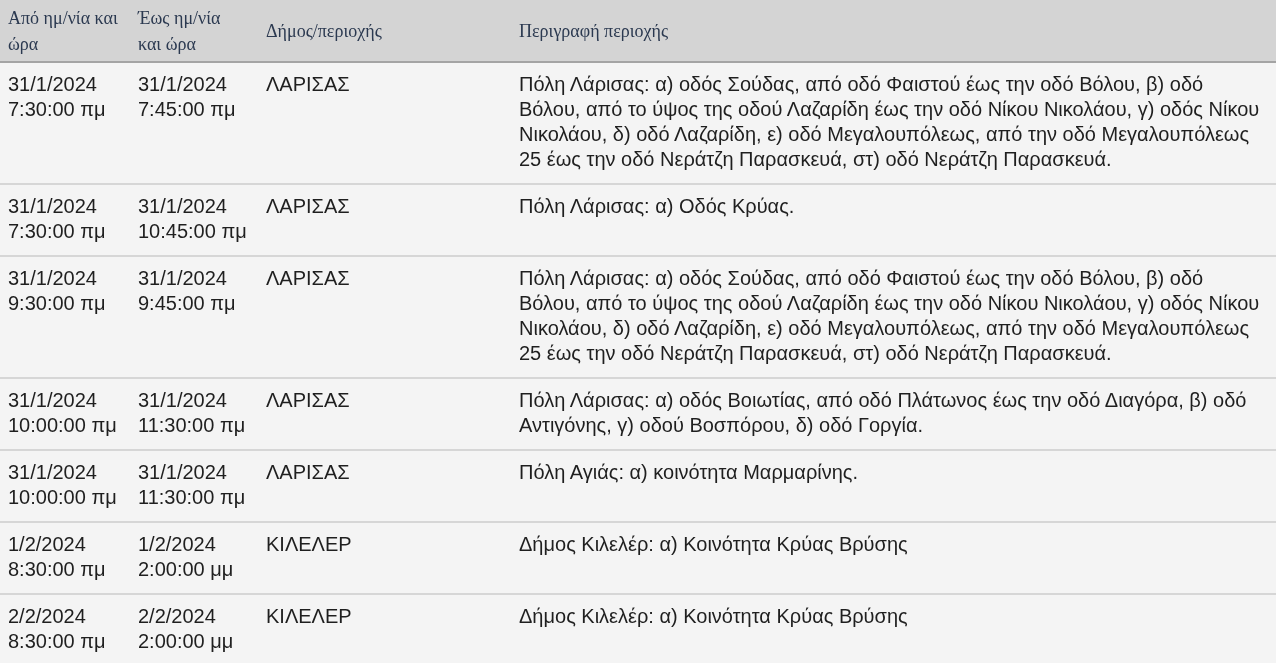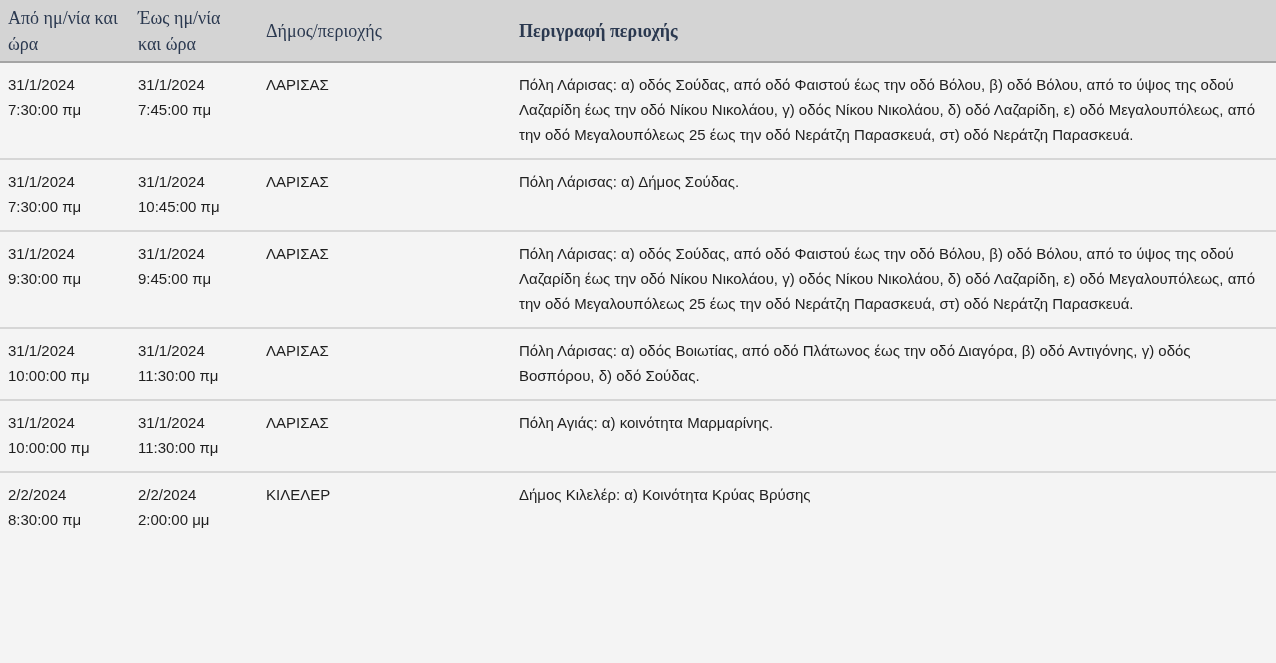--- a/index.html
+++ b/index.html
@@ -27,26 +27,26 @@
     font-family: "Liberation Serif", serif;
     font-weight: normal;
     font-size: 18px;
     line-height: 26px;
     text-align: left;
     vertical-align: middle;
     height: 62px;
     padding: 4px 10px 4px 8px;
     border-bottom: 2px solid var(--header-border, #a4a4a4);
   }
-  thead th.h-desc { padding-right: 12px; font-weight: bold; }
+  thead th.h-desc { padding-right: 12px; }
 
   tbody td {
     vertical-align: top;
     color: var(--body-text, #1f1f1f);
-    font-size: 15px;
+    font-size: 20px;
     line-height: 25px;
     padding: 9px 10px 11px 8px;
     border-top: 2px solid var(--row-border, #d6d6d6);
   }
   tbody tr:first-child td { border-top: none; }
   tbody td.d-desc { padding-right: 14px; }
 </style>
 </head>
 <body>
 
@@ -83,21 +83,21 @@
     <tr>
       <td>
         <div>31/1/2024</div>
         <div>7:30:00 πμ</div>
       </td>
       <td>
         <div>31/1/2024</div>
         <div>10:45:00 πμ</div>
       </td>
       <td>ΛΑΡΙΣΑΣ</td>
-      <td class="d-desc">Πόλη Λάρισας: α) Δήμος Σούδας.</td>
+      <td class="d-desc">Πόλη Λάρισας: α) Οδός Κρύας.</td>
     </tr>
 
     <tr>
       <td>
         <div>31/1/2024</div>
         <div>9:30:00 πμ</div>
       </td>
       <td>
         <div>31/1/2024</div>
         <div>9:45:00 πμ</div>
@@ -109,36 +109,48 @@
     <tr>
       <td>
         <div>31/1/2024</div>
         <div>10:00:00 πμ</div>
       </td>
       <td>
         <div>31/1/2024</div>
         <div>11:30:00 πμ</div>
       </td>
       <td>ΛΑΡΙΣΑΣ</td>
-      <td class="d-desc">Πόλη Λάρισας: α) οδός Βοιωτίας, από οδό Πλάτωνος έως την οδό Διαγόρα, β) οδό Αντιγόνης, γ) οδός Βοσπόρου, δ) οδό Σούδας.</td>
+      <td class="d-desc">Πόλη Λάρισας: α) οδός Βοιωτίας, από οδό Πλάτωνος έως την οδό Διαγόρα, β) οδό Αντιγόνης, γ) οδού Βοσπόρου, δ) οδό Γοργία.</td>
     </tr>
 
     <tr>
       <td>
         <div>31/1/2024</div>
         <div>10:00:00 πμ</div>
       </td>
       <td>
         <div>31/1/2024</div>
         <div>11:30:00 πμ</div>
       </td>
       <td>ΛΑΡΙΣΑΣ</td>
       <td class="d-desc">Πόλη Αγιάς: α) κοινότητα Μαρμαρίνης.</td>
     </tr>
 
+    <tr>
+      <td>
+        <div>1/2/2024</div>
+        <div>8:30:00 πμ</div>
+      </td>
+      <td>
+        <div>1/2/2024</div>
+        <div>2:00:00 μμ</div>
+      </td>
+      <td>ΚΙΛΕΛΕΡ</td>
+      <td class="d-desc">Δήμος Κιλελέρ: α) Κοινότητα Κρύας Βρύσης</td>
+    </tr>
 
     <tr>
       <td>
         <div>2/2/2024</div>
         <div>8:30:00 πμ</div>
       </td>
       <td>
         <div>2/2/2024</div>
         <div>2:00:00 μμ</div>
       </td>

